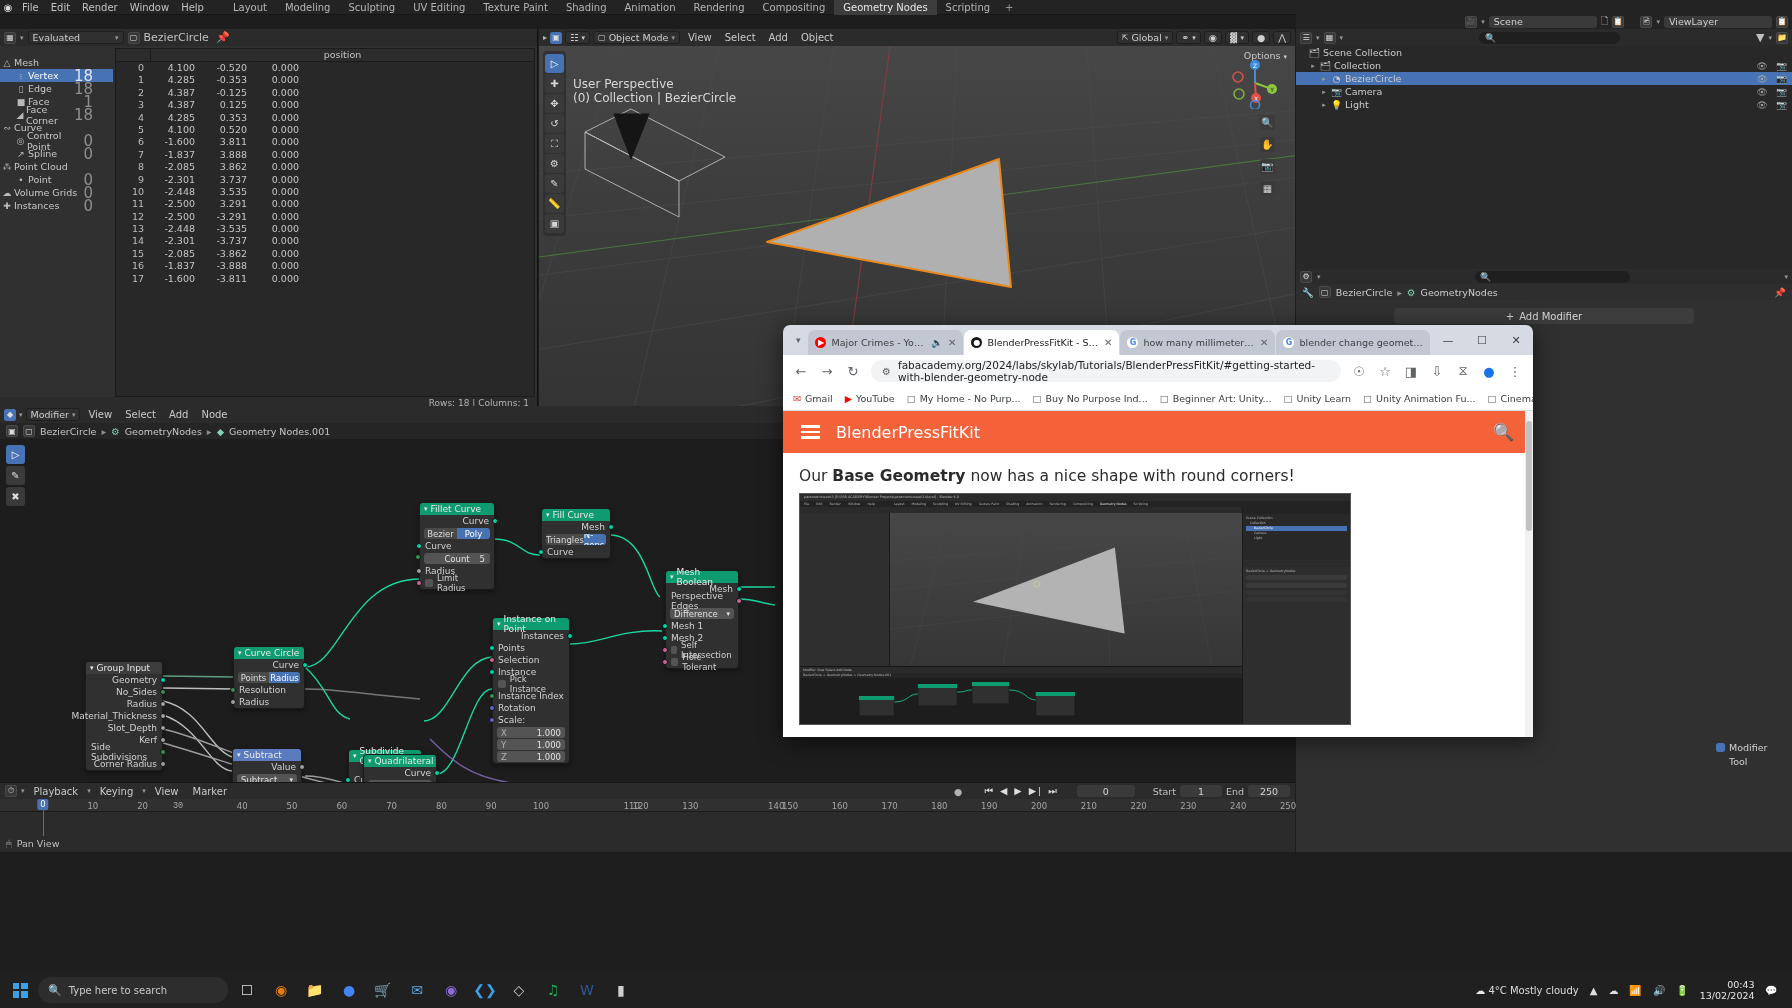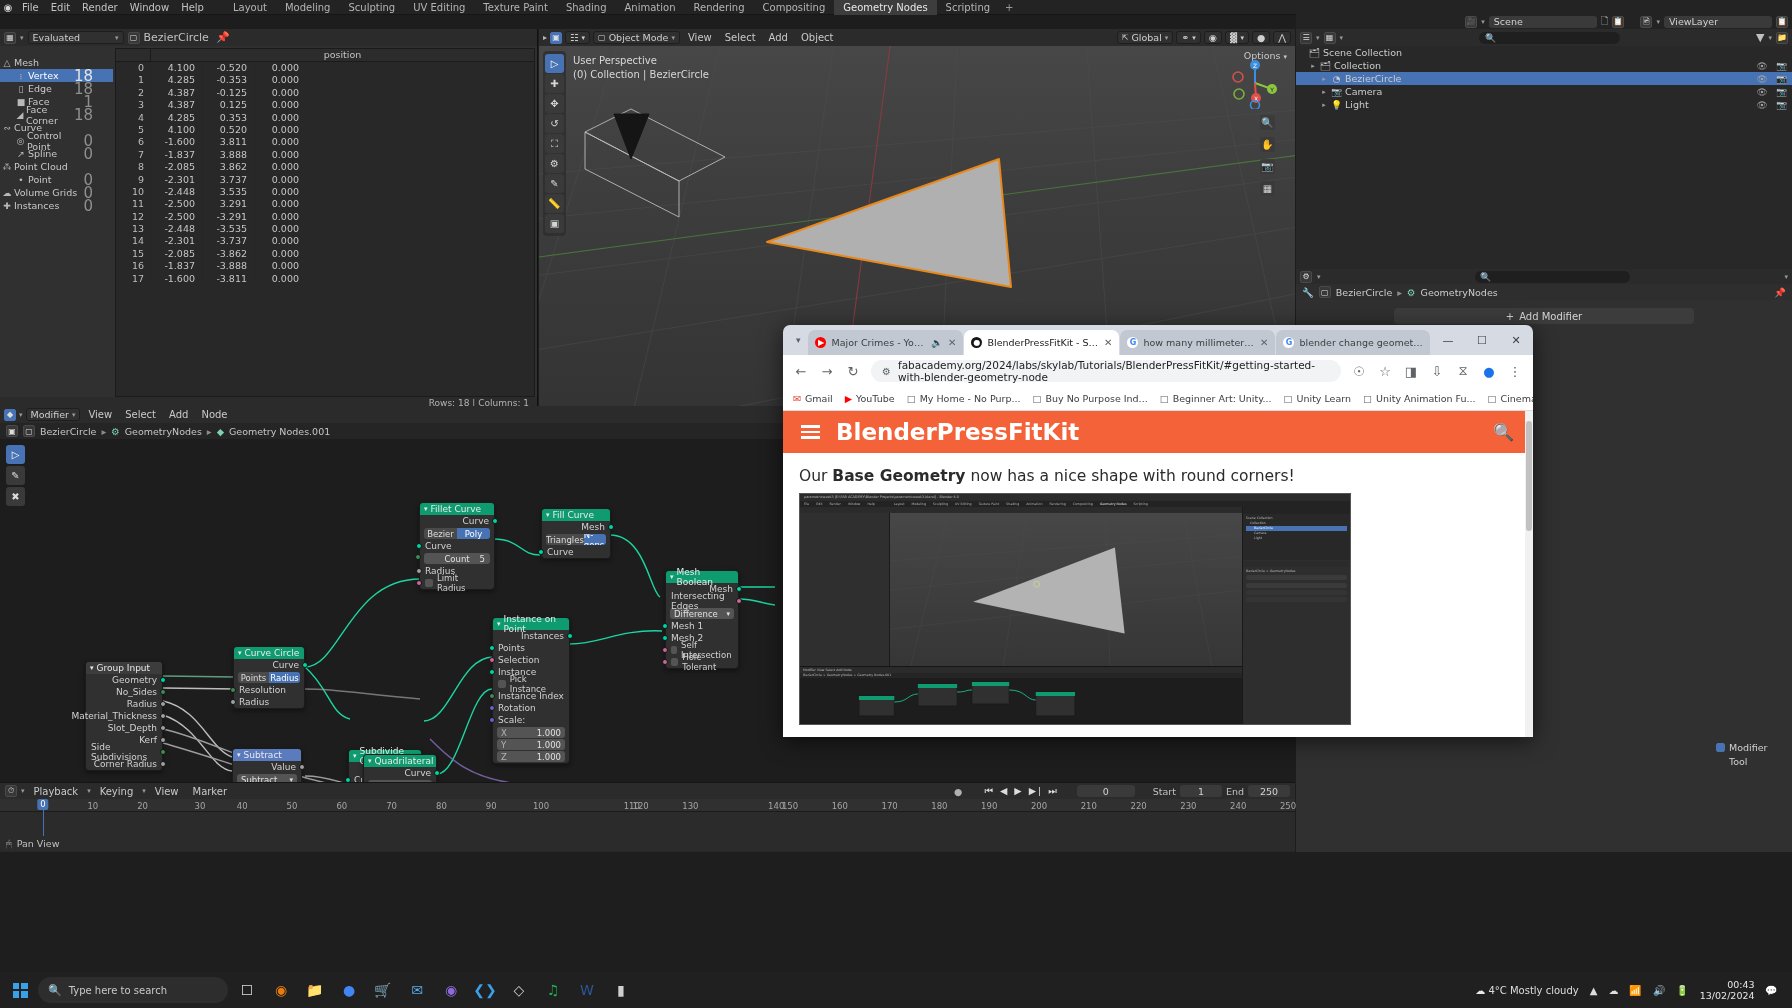--- a/index.html
+++ b/index.html
@@ -53,21 +53,21 @@
       background:#3b3b3b; overflow:hidden; }
   .vp-grad { position:absolute; inset:0;
       background:linear-gradient(180deg,#484848 0%,#3d3d3d 45%,#343434 100%); }
   .vp-hdr { position:absolute;left:0;top:0;right:0;height:17px;background:#2b2b2b;
       display:flex;align-items:center;gap:3px;padding:0 4px;z-index:6;}
   .vp-tools { position:absolute; left:4px; top:22px; width:23px; background:#2d2d2dcc;
       border-radius:4px; padding:2px; z-index:5; }
   .tool { width:19px;height:19px;margin:1px 0;border-radius:3px;background:#3a3a3a;
       display:flex;align-items:center;justify-content:center;font-size:10px;color:#d6d6d6;}
   .tool.on { background:#4772b3; color:#fff; }
-  .vp-text { position:absolute; left:34px; top:25px; font-size:10px; color:#d8d8d8; z-index:4; line-height:14px;}
+  .vp-text { position:absolute; left:34px; top:48px; font-size:12px; color:#d8d8d8; z-index:4; line-height:14px;}
   .gizmo { position:absolute; right:14px; top:28px; width:52px; height:52px; z-index:5;}
   .vp-right-icons { position:absolute; right:20px; top:86px; z-index:5; display:flex; flex-direction:column; gap:7px;}
   .vpri { width:15px;height:15px;border-radius:3px;background:#3a3a3add; color:#d8d8d8;
       display:flex;align-items:center;justify-content:center;font-size:10px;}
   .options { position:absolute; right:8px; top:21px; font-size:9.5px; color:#c8c8c8; z-index:5;}
 
   
   .rightcol { position:absolute; left:1296px; top:14px; width:496px; height:838px; background:#303030; }
   .scene-bar { height:15px; background:#232323; display:flex; align-items:center; gap:4px; padding:0 4px; font-size:9.5px;}
   .field { background:#3a3a3a; border-radius:3px; height:12px; display:flex; align-items:center;
@@ -156,21 +156,21 @@
   .navbtn { color:#5f6368; font-size:13px; width:16px; text-align:center;}
   .urlbox { flex:1; height:22px; background:#f1f3f4; border-radius:11px; display:flex; align-items:center;
       gap:7px; padding:0 11px; font-size:10.5px; color:#202124;}
   .ch-marks { height:24px; background:#fff; display:flex; align-items:center; gap:12px; padding:0 10px;
       font-size:9.5px; color:#3c4043; border-bottom:1px solid #dadce0; white-space:nowrap; overflow:hidden;}
   .bm { display:flex; align-items:center; gap:4px; }
   .ch-page { position:absolute; left:0; right:0; top:86px; bottom:0; background:#fff; overflow:hidden;}
   .site-bar { height:42px; background:#f4623a; display:flex; align-items:center; padding:0 18px; gap:16px;}
   .hamb { display:flex; flex-direction:column; gap:3px; }
   .hamb i { display:block; width:19px; height:2.5px; background:#fff; }
-  .site-title { color:#fff; font-size:23px; font-weight:bold; }
+  .site-title { color:#fff; font-size:16px; font-weight:normal; }
   .pg-body { padding:14px 16px; }
   .pg-h { font-size:15.5px; color:#2b2b2b; }
   .pg-h b { font-weight:bold; }
   .shot { margin-top:8px; width:552px; height:232px; background:#1d1d1d; border:1px solid #555;
       position:relative; overflow:hidden; }
   .scroll-tr { position:absolute; right:0; top:86px; width:8px; bottom:0; background:#f1f1f1;}
   .scroll-th { position:absolute; right:1px; top:96px; width:6px; height:110px; background:#c1c1c1; border-radius:3px;}
 
   
   .mini { position:absolute; inset:0; font-size:3.2px; color:#bdbdbd; }
@@ -918,21 +918,21 @@
       <div class="node" style="left:665px;top:131px;width:74px;">
         <div class="nhead geo">
           <span style="font-size:7px">▾</span>
           <span>Mesh Boolean</span>
             </div>
         <div class="nrow right">
           <span>Mesh</span>
           <span class="sock r s-geo"></span>
             </div>
         <div class="nrow right">
-          <span>Intersecting Edges</span>
+          <span>Perspective Edges</span>
           <span class="sock r s-bool"></span>
             </div>
         <div class="nfield">
           <span>Difference</span>
           <span style="font-size:7px">▾</span>
             </div>
         <div class="nrow">
           <span class="sock l s-geo"></span>
           <span>Mesh 1</span>
             </div>
@@ -974,21 +974,21 @@
       <span style="width:10px"></span>
       <span>Start</span>
       <span class="field" style="width:42px;justify-content:center">1</span>
       <span>End</span>
       <span class="field" style="width:42px;justify-content:center">250</span>
     </div>
     <div class="tl-ruler">
       <div id="tl-ticks">
             <div class="tick" style="left: 92.8px;">10</div>
             <div class="tick" style="left: 142.6px;">20</div>
-            <div class="tick" style="left: 200px;">30</div>
+            <div class="tick" style="left: 178px; font-family: Liberation Mono, monospace;">30</div>
             <div class="tick" style="left: 242.2px;">40</div>
             <div class="tick" style="left: 292px;">50</div>
             <div class="tick" style="left: 341.8px;">60</div>
             <div class="tick" style="left: 391.6px;">70</div>
             <div class="tick" style="left: 441.4px;">80</div>
             <div class="tick" style="left: 491.2px;">90</div>
             <div class="tick" style="left: 541px;">100</div>
             <div class="tick" style="left: 590.8px; margin-left: 41px;">110</div>
             <div class="tick" style="left: 640.6px;">120</div>
             <div class="tick" style="left: 690.4px;">130</div>

